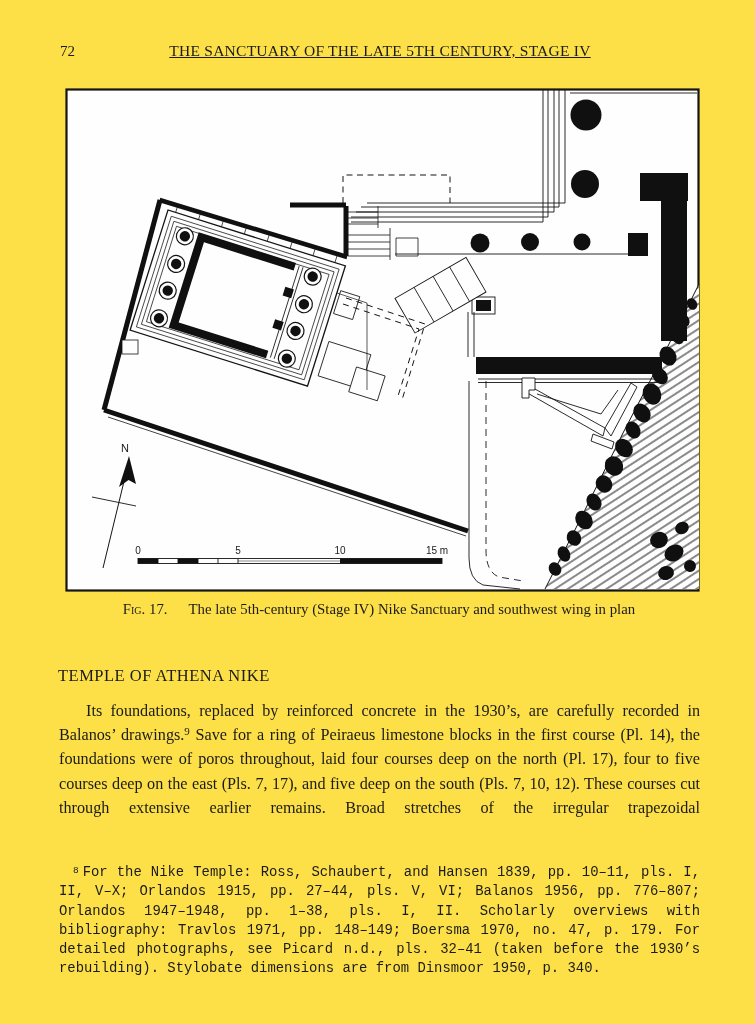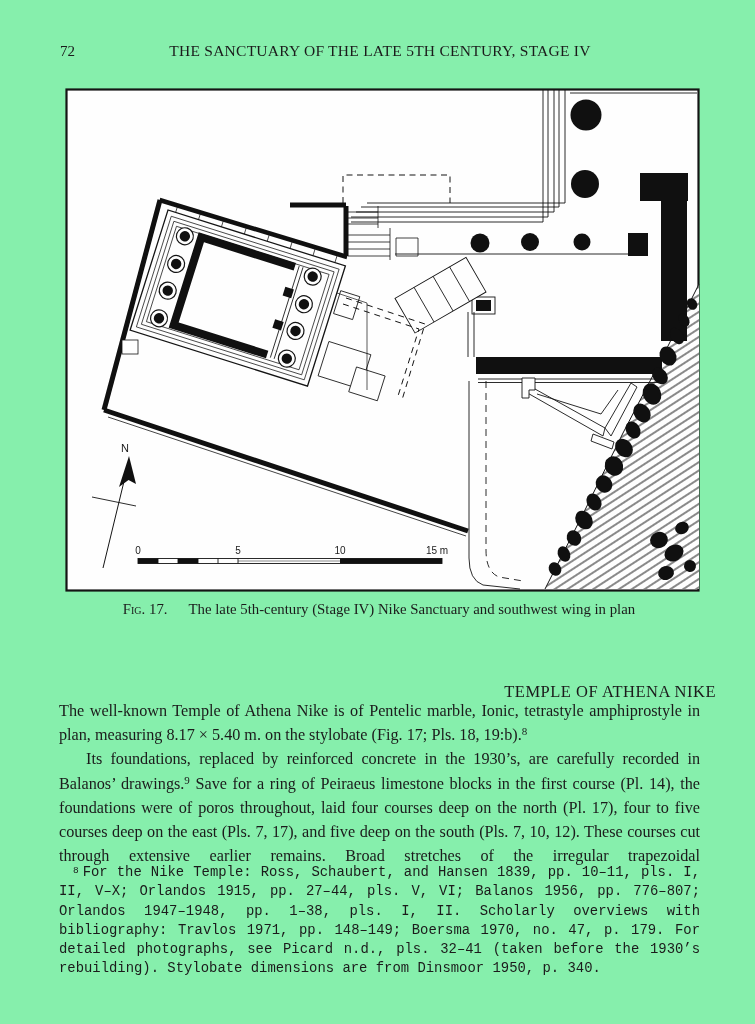--- a/index.html
+++ b/index.html
@@ -2,35 +2,35 @@
 <html><head>
 <meta charset="utf-8">
 <style>
   html,body { margin:0; padding:0; }
   body {
     width:755px; height:1024px; position:relative;
     background:#ffffff; color:#1b1b1b;
     font-family:"Liberation Serif", serif;
     -webkit-font-smoothing:antialiased;
   }
-  .page { position:absolute; inset:0; background:#86efac; overflow:hidden; }
+  .page { position:absolute; inset:0; background:#fde047; overflow:hidden; }
 
   .running-head { position:absolute; top:42px; left:60px; width:640px; height:22px; }
   .page-number { position:absolute; left:0; top:1px; font-size:15px; }
-  .rh-title { display:block; text-align:center; font-size:15.5px; letter-spacing:0.25px; white-space:nowrap; }
+  .rh-title { display:block; text-align:center; font-size:15.5px; letter-spacing:0.25px; white-space:nowrap;text-decoration:underline; }
 
   .figure-wrap { position:absolute; left:65px; top:88px; width:635px; height:505px; }
   .figure-wrap svg { display:block; }
 
   .caption { position:absolute; top:601px; left:58px; width:642px; text-align:center; font-size:14.8px; }
   .sc { font-variant:small-caps;margin-top:33px; }
   .caption .cap-text { margin-left:21px; }
 
-  .section-heading { position:absolute; top:666px; left:58px; width:642px; margin:16px;
-    text-align:right; font-size:16.5px; font-weight:normal; letter-spacing:0.5px; }
+  .section-heading { position:absolute; top:666px; left:58px; width:642px; margin:0;
+    text-align:left; font-size:16.5px; font-weight:normal; letter-spacing:0.5px; }
 
   .text-block { position:absolute; top:699px; left:59px; width:641px;
     font-size:16.2px; line-height:24.2px; text-align:justify; }
   .text-block p { margin:0; }
   .p-indent { text-indent:27px; }
   .p-cont { text-align-last:justify; }
   sup.fnref { font-size:11px; line-height:0; vertical-align:5px; }
 
   .footnotes { position:absolute; top:863px; left:59px; width:641px;
     font-size:13.9px; line-height:19.3px; text-align:justify;font-family:Liberation Mono, monospace; }
@@ -229,21 +229,20 @@
     </svg>
   </div>
 
   <div class="caption">
     <span class="sc">Fig. 17.</span><span class="cap-text">The late 5th-century (Stage IV) Nike Sanctuary and southwest wing in plan</span>
   </div>
 
   <h2 class="section-heading">TEMPLE OF ATHENA NIKE</h2>
 
   <div class="text-block">
-    <p><span>The well-known Temple of Athena Nike is of Pentelic marble, Ionic, tetrastyle amphiprostyle in plan, measuring 8.17 × 5.40 m. on the stylobate (Fig. 17; Pls. 18, 19:b).</span><sup class="fnref">8</sup></p>
     <p class="p-indent p-cont"><span>Its foundations, replaced by reinforced concrete in the 1930’s, are carefully recorded in Balanos’ drawings.</span><sup class="fnref">9</sup><span> Save for a ring of Peiraeus limestone blocks in the first course (Pl. 14), the foundations were of poros throughout, laid four courses deep on the north (Pl. 17), four to five courses deep on the east (Pls. 7, 17), and five deep on the south (Pls. 7, 10, 12). These courses cut through extensive earlier remains. Broad stretches of the irregular trapezoidal</span></p>
   </div>
 
   <div class="footnotes">
     <p><sup>8</sup><span>For the Nike Temple:  Ross, Schaubert, and Hansen 1839, pp. 10–11, pls. I, II, V–X; Orlandos 1915, pp. 27–44, pls. V, VI; Balanos 1956, pp. 776–807; Orlandos 1947–1948, pp. 1–38, pls. I, II. Scholarly overviews with bibliography:  Travlos 1971, pp. 148–149; Boersma 1970, no. 47, p. 179. For detailed photographs, see Picard n.d., pls. 32–41 (taken before the 1930’s rebuilding). Stylobate dimensions are from Dinsmoor 1950, p. 340.</span></p>
   </div>
 
 </div>
 
 </body></html>

